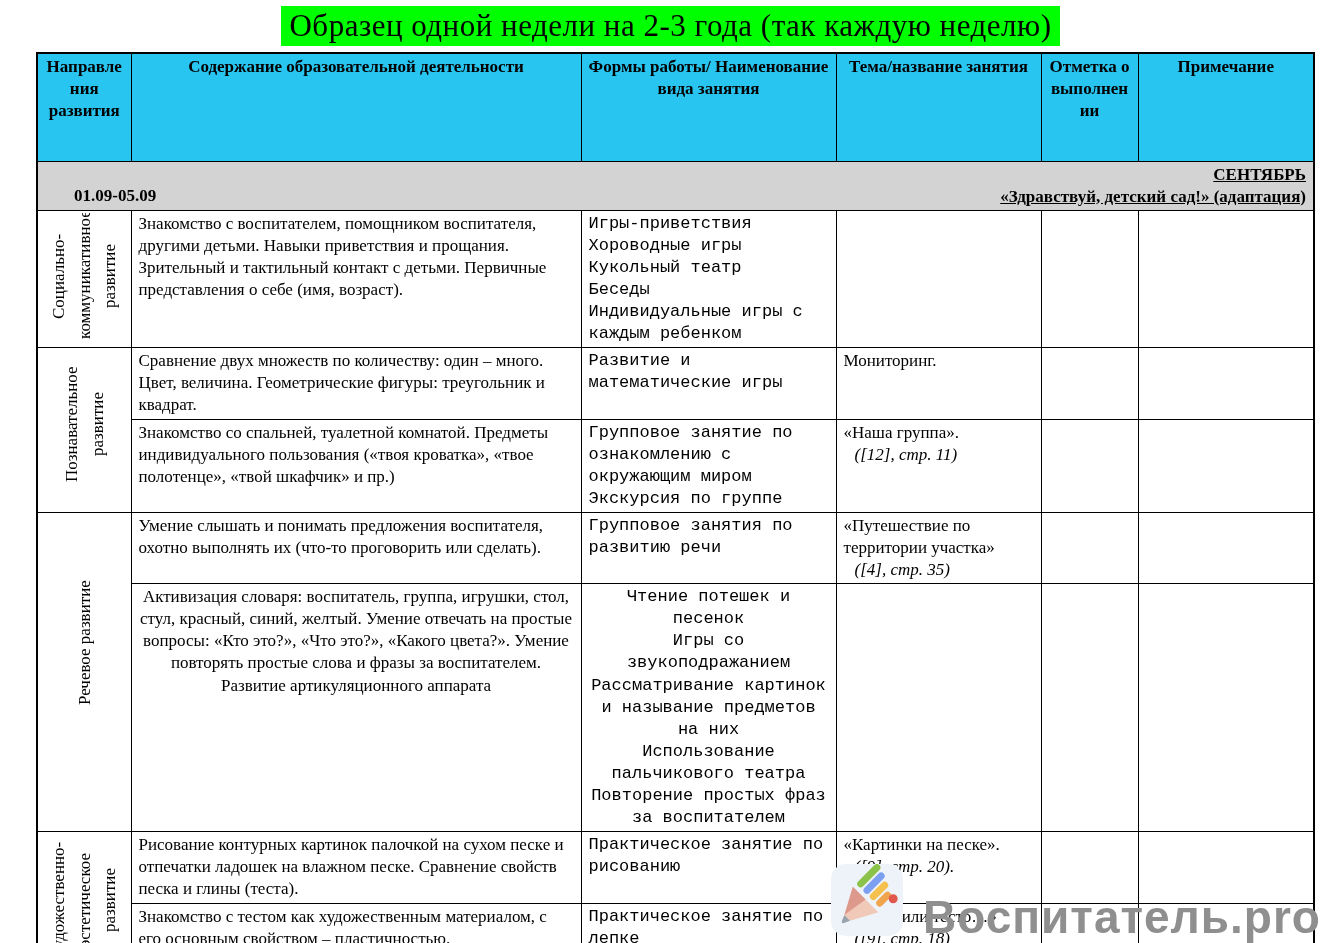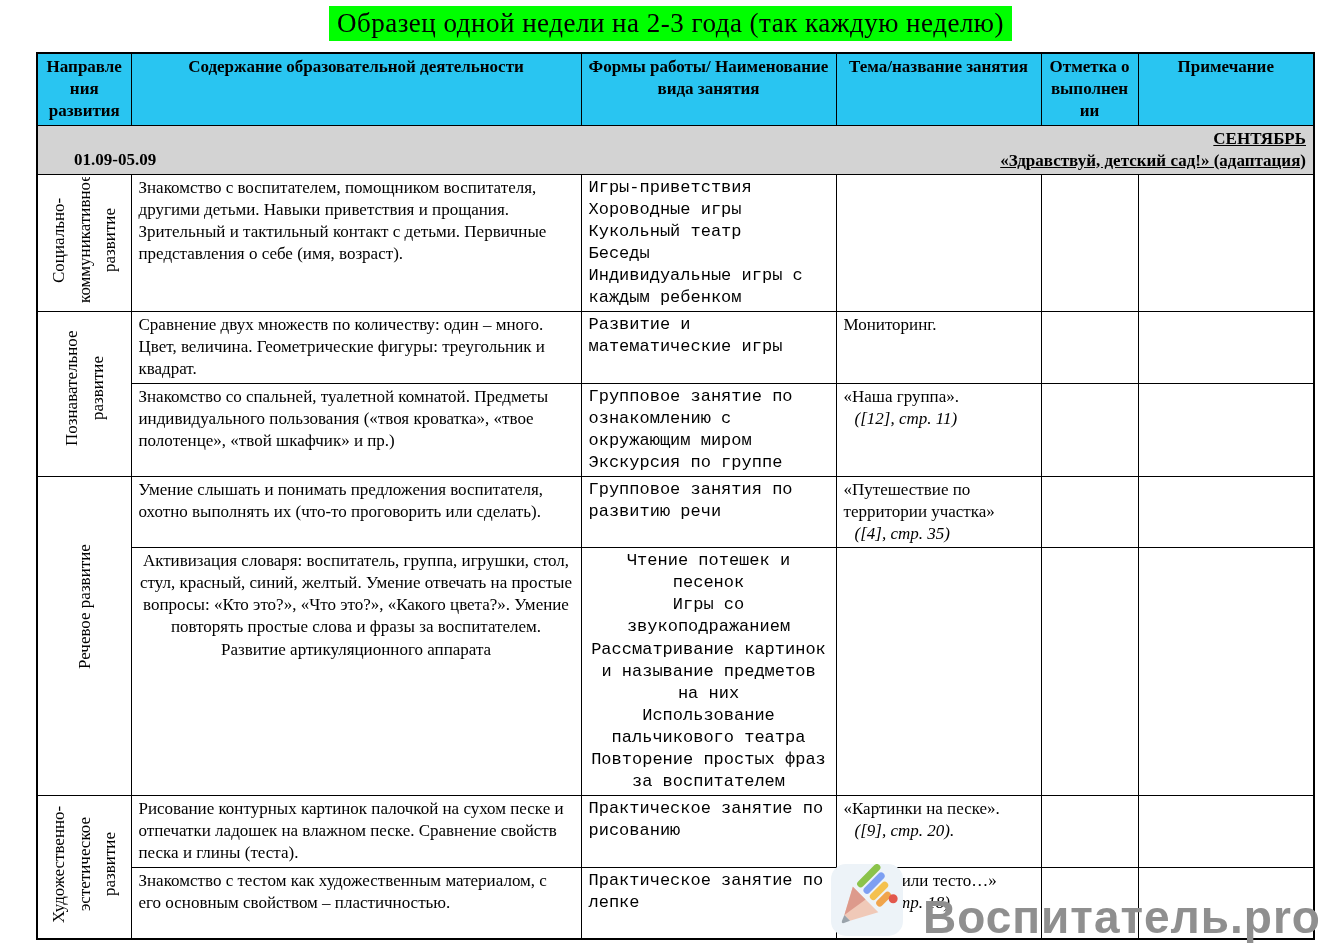--- a/index.html
+++ b/index.html
@@ -4,21 +4,21 @@
 <style>
   html,body{margin:0;padding:0;}
   body{
     width:1341px;height:943px;position:relative;background:#ffffff;
     font-family:"Liberation Serif","DejaVu Serif",serif;color:#000;overflow:hidden;
   }
   
   .title-wrap{position:absolute;top:6px;left:0;width:100%;text-align:center;}
   .title-hl{
     display:inline-block;background:#00FF00;color:#000;
-    font-size:27px;font-weight:400;padding:2px 8px;letter-spacing:.5px;
+    font-size:31px;font-weight:400;padding:2px 8px;letter-spacing:.5px;
   }
   
   table.plan{
     position:absolute;left:36px;top:52px;width:1277px;
     border-collapse:collapse;table-layout:fixed;
     border:2px solid #000;
   }
   table.plan td, table.plan th{
     border:1px solid #000;vertical-align:top;padding:2px 7px;
     font-size:17px;line-height:1.3;overflow:hidden;
@@ -41,21 +41,21 @@
     text-align:center;line-height:1.5;font-size:17px;
     max-width:90px;overflow:hidden;
   }
   .rot.h1{height:126px;}
   .rot.h2{height:148px;}
   .rot.h3{height:256px;}
   .rot.h4{height:132px;}
   .prelines{white-space:pre-line;font-family:Liberation Mono, monospace;}
   .theme-ref{font-style:italic;margin-left:11px;}
   
-  tr.rh-head{height:72px;}
+  tr.rh-head{height:108px;}
   tr.rh-band{height:43px;}
   tr.rh1{height:135px;}
   tr.rh2a{height:67px;}
   tr.rh2b{height:88px;}
   tr.rh3a{height:70px;}
   tr.rh3b{height:195px;text-align:center;}
   tr.rh4a{height:70px;}
   tr.rh4b{height:72px;}
   
   .watermark{

